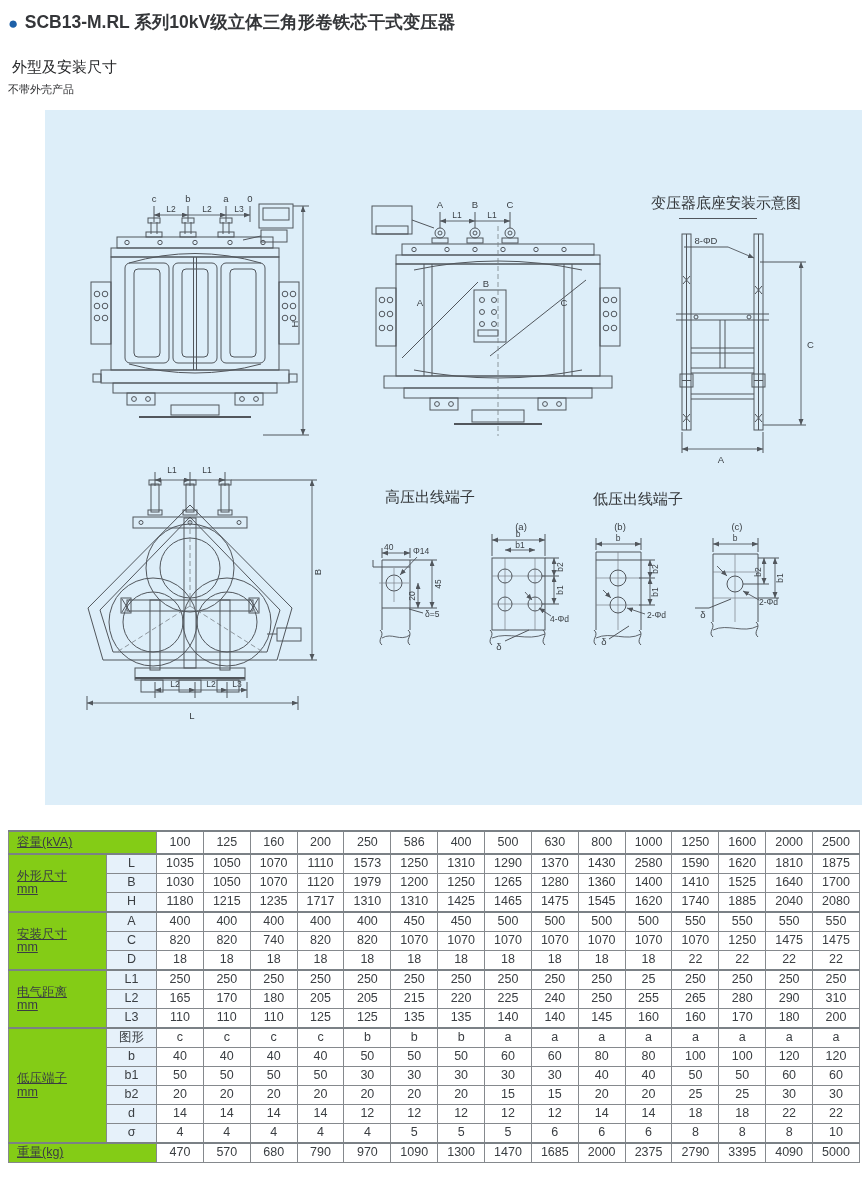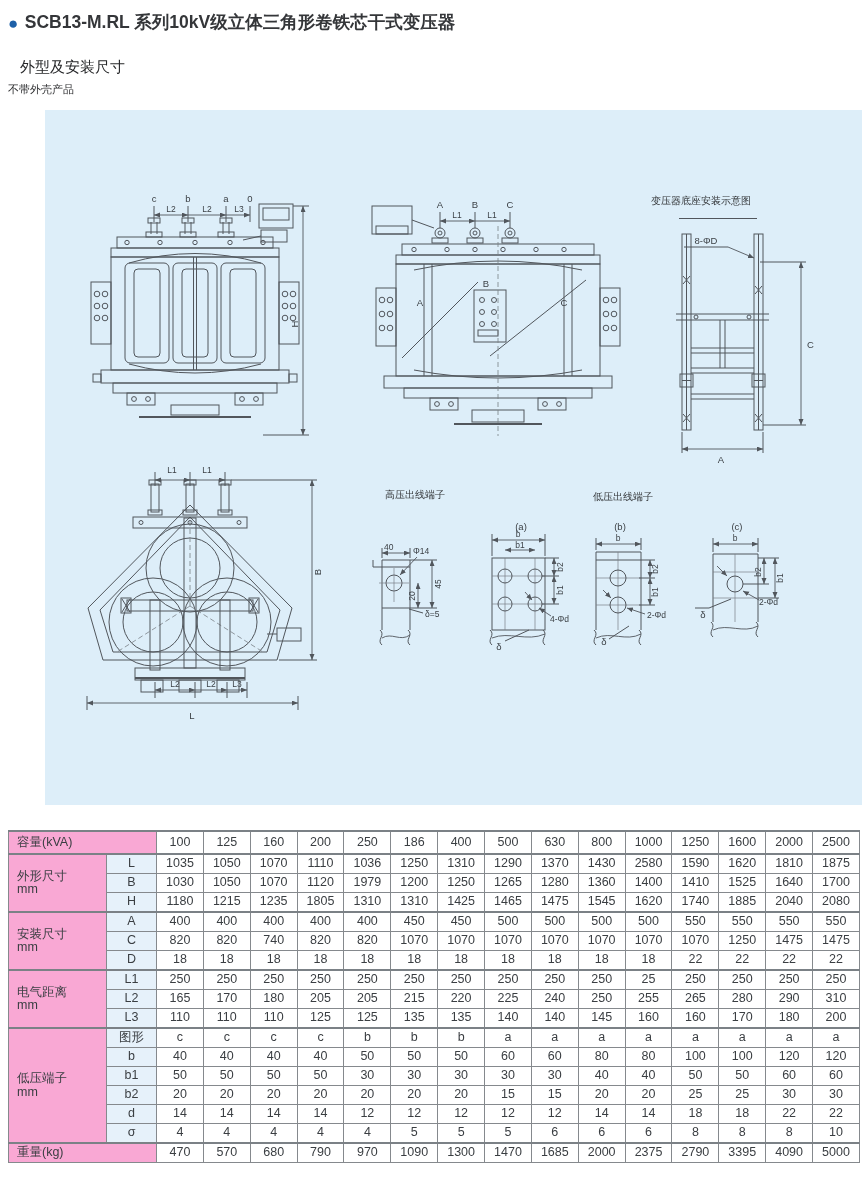--- a/index.html
+++ b/index.html
@@ -1,40 +1,40 @@
 <!DOCTYPE html>
 <html><head>
 <meta charset="utf-8">
 <style>
   html,body{margin:0;padding:0;background:#ffffff;}
   .page{position:relative;width:867px;height:1181px;background:#ffffff;overflow:hidden;
         font-family:"Liberation Sans","DejaVu Sans",sans-serif;color:#37393c;border-radius:11px;}
   .title-row{position:absolute;left:8px;top:10px;white-space:nowrap;}
   .bullet{color:#1d60a8;font-size:17px;vertical-align:-1px;}
   .title{font-size:17.5px;font-weight:bold;color:#343639;margin-left:2px;}
-  .subtitle{position:absolute;left:20px;top:58px;font-size:15px;color:#27282a;}
+  .subtitle{position:absolute;left:12px;top:58px;font-size:15px;color:#27282a;}
   .note{position:absolute;left:8px;top:82px;font-size:11px;color:#2c2d2f;}
   .panel{position:absolute;left:45px;top:110px;width:817px;height:695px;background:#ddeef9;}
   .drw{position:absolute;}
-  .pn-title{position:absolute;font-size:10px;color:#34373a;white-space:nowrap;}
+  .pn-title{position:absolute;font-size:15px;color:#34373a;white-space:nowrap;}
   .rule{position:absolute;height:0;border-top:1px solid #51565c;}
   
   .ln{stroke:#51565c;stroke-width:1;fill:none;}
   .th{stroke:#51565c;stroke-width:1.8;fill:none;}
   .dm{stroke:#51565c;stroke-width:0.9;fill:none;}
   .ct{stroke:#7a8086;stroke-width:0.7;fill:none;}
   .dsh{stroke:#7a8086;stroke-width:0.8;fill:none;stroke-dasharray:5 3;}
   .tx{font-family:"Liberation Sans","DejaVu Sans",sans-serif;font-size:9.5px;fill:#3c4146;}
   .txs{font-family:"Liberation Sans","DejaVu Sans",sans-serif;font-size:8.5px;fill:#3c4146;}
   
   .dims-table{position:absolute;left:8px;top:830px;width:852px;border-collapse:collapse;
               table-layout:fixed;font-size:12.5px;color:#3a3e42;}
   .dims-table td{border:1px solid #85898d;text-align:center;height:18px;padding:0 1px;
                  line-height:1.05;overflow:hidden;white-space:nowrap;}
-  .dims-table td.lbl{background:#f9a8d4;text-align:left;padding-left:8px;}
+  .dims-table td.lbl{background:#84cc16;text-align:left;padding-left:8px;text-decoration:underline;}
   .dims-table td.sub{background:#e6f1fa;}
   .dims-table tr.gt td{border-top:2px solid #7b8186;}
   .dims-table tr.cap td{height:21px;}
 </style>
 </head>
 <body>
 
 <div class="page">
 
   <div class="title-row">
@@ -546,39 +546,39 @@
         <col>
       </colgroup>
     <tbody>
         <tr class="gt cap">
           <td colspan="2" class="lbl">容量(kVA)</td>
           <td>100</td>
           <td>125</td>
           <td>160</td>
           <td>200</td>
           <td>250</td>
-          <td>186</td>
+          <td>586</td>
           <td>400</td>
           <td>500</td>
           <td>630</td>
           <td>800</td>
           <td>1000</td>
           <td>1250</td>
           <td>1600</td>
           <td>2000</td>
           <td>2500</td>
         </tr>
         <tr class="gt">
           <td rowspan="3" class="lbl">外形尺寸<br>mm</td>
           <td class="sub">L</td>
           <td>1035</td>
           <td>1050</td>
           <td>1070</td>
           <td>1110</td>
-          <td>1036</td>
+          <td>1573</td>
           <td>1250</td>
           <td>1310</td>
           <td>1290</td>
           <td>1370</td>
           <td>1430</td>
           <td>2580</td>
           <td>1590</td>
           <td>1620</td>
           <td>1810</td>
           <td>1875</td>
@@ -599,21 +599,21 @@
           <td>1410</td>
           <td>1525</td>
           <td>1640</td>
           <td>1700</td>
         </tr>
         <tr>
           <td class="sub">H</td>
           <td>1180</td>
           <td>1215</td>
           <td>1235</td>
-          <td>1805</td>
+          <td>1717</td>
           <td>1310</td>
           <td>1310</td>
           <td>1425</td>
           <td>1465</td>
           <td>1475</td>
           <td>1545</td>
           <td>1620</td>
           <td>1740</td>
           <td>1885</td>
           <td>2040</td>

